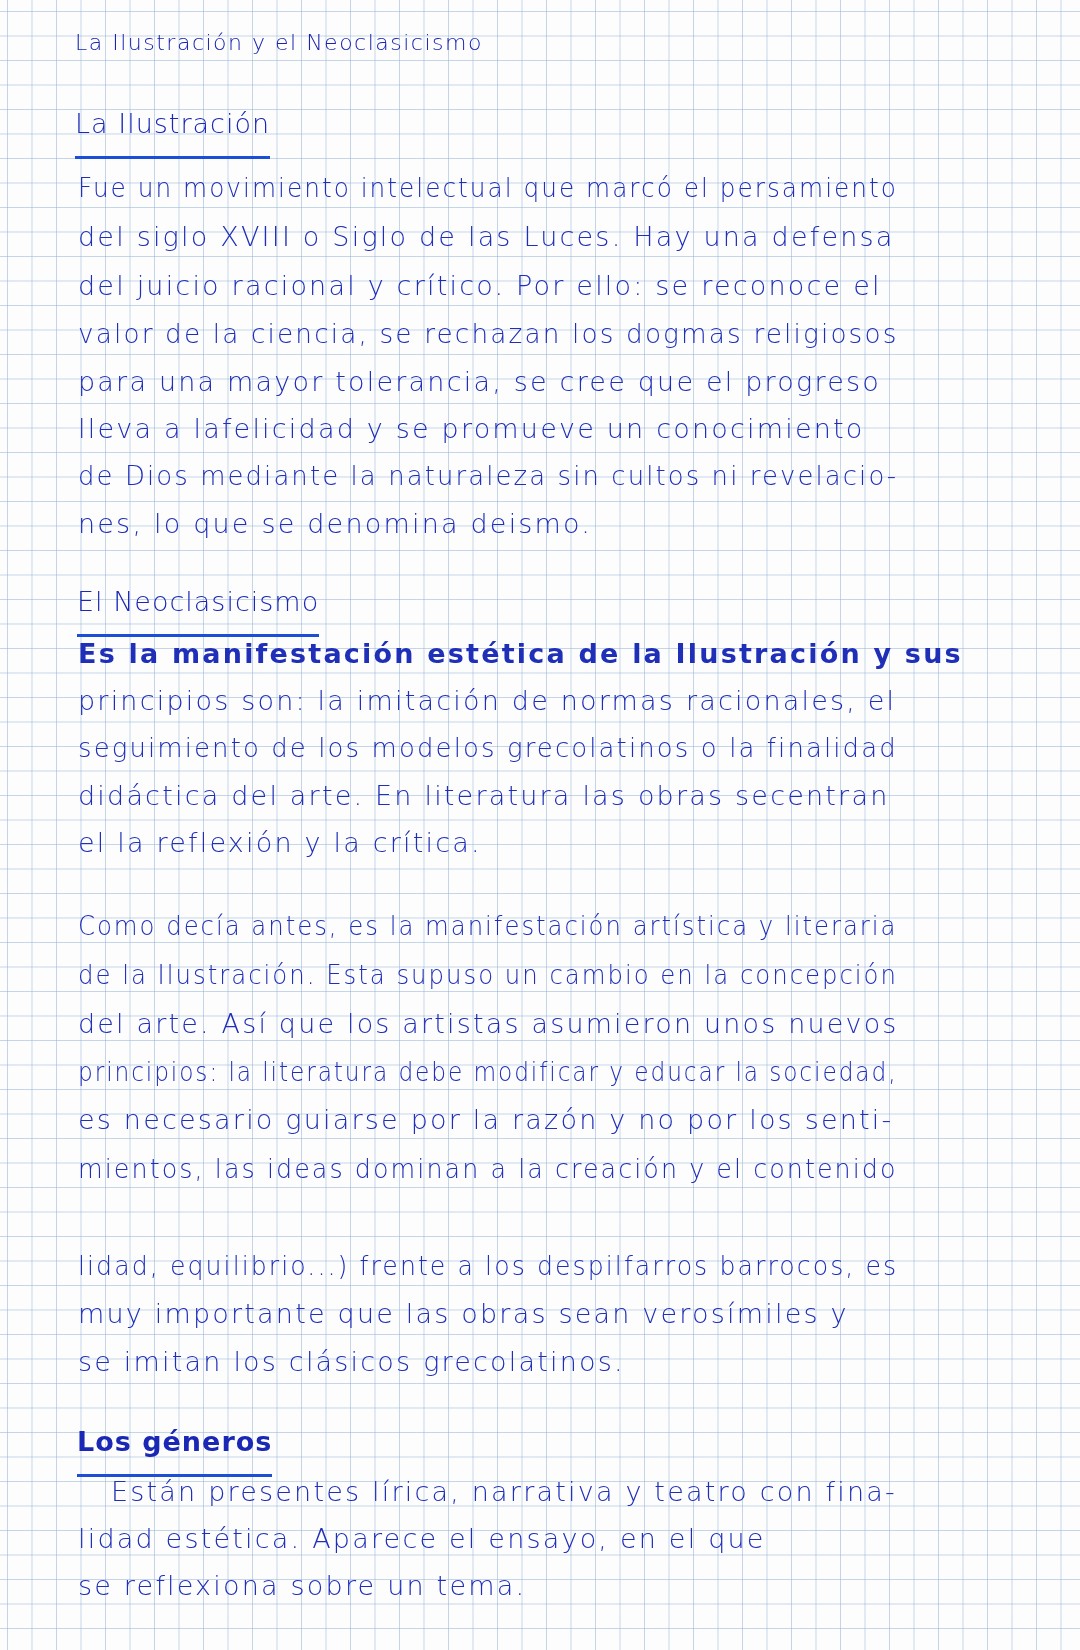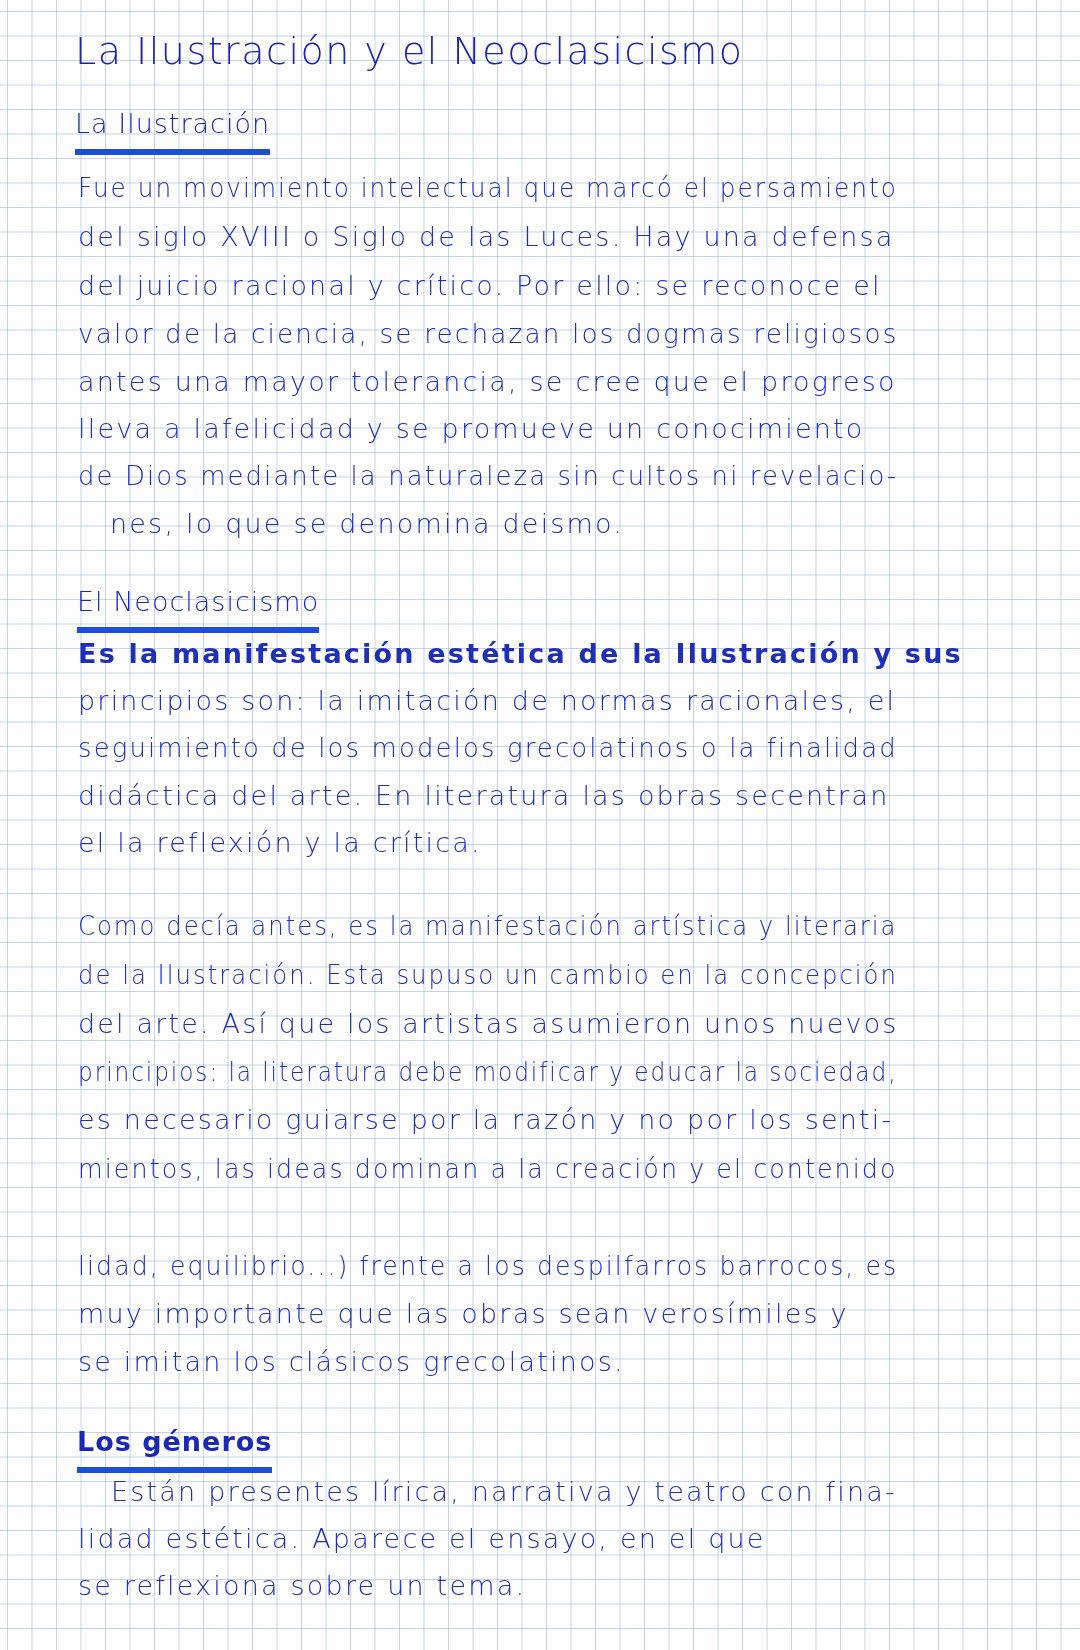--- a/index.html
+++ b/index.html
@@ -13,41 +13,41 @@
     background-position: 7px 11px;
     font-family: "DejaVu Sans", sans-serif;
   }
   .page { position: absolute; inset: 0; }
   .line {
     position: absolute; left: 78px; white-space: nowrap;
     color: #1f2fb8; font-size: 27px; letter-spacing: 2.2px;
     font-weight: 300; line-height: 1;
     transform-origin: left bottom;
   }
-  .title { font-size: 38px; letter-spacing: 1.5px; color: #1a24b0; }
+  .title { font-size: 22px; letter-spacing: 1.5px; color: #1a24b0; }
   .heading {
     font-size: 27px; letter-spacing: 1px; color: #1a28b5;
-    border-bottom: 6px solid #1d4ed8; padding-bottom: 12px;
+    border-bottom: 3px solid #1d4ed8; padding-bottom: 19px;
   }
 </style>
 </head>
 <body>
 
 <div class="page">
   <div class="line title" style="top:32px; left:75px;">La Ilustración y el Neoclasicismo</div>
 
   <div class="line heading" style="top:110px; left:75px;">La Ilustración</div>
   <div class="line" style="top: 174px; transform: scaleX(0.917);">Fue  un  movimiento  intelectual  que  marcó  el  persamiento</div>
   <div class="line" style="top:272px;">del juicio  racional  y  crítico.  Por  ello:  se  reconoce  el</div>
   <div class="line" style="top:223px;">del  siglo  XVIII  o  Siglo de  las  Luces.  Hay  una  defensa</div>
   <div class="line" style="top: 320px; transform: scaleX(0.974);">valor  de  la  ciencia,  se  rechazan  los  dogmas  religiosos</div>
-  <div class="line" style="top:368px;">antes una  mayor  tolerancia,  se  cree  que  el  progreso</div>
+  <div class="line" style="top:368px;">para una  mayor  tolerancia,  se  cree  que  el  progreso</div>
   <div class="line" style="top:415px;">lleva a  lafelicidad   y  se  promueve  un  conocimiento</div>
   <div class="line" style="top: 462px; transform: scaleX(0.959);">de  Dios  mediante  la  naturaleza  sin  cultos  ni  revelacio-</div>
-  <div class="line" style="top:510px;margin-left:32px;">nes, lo  que  se  denomina  deismo.</div>
+  <div class="line" style="top:510px;">nes, lo  que  se  denomina  deismo.</div>
 
   <div class="line heading" style="top:588px; left:77px;">El Neoclasicismo</div>
   <div class="line" style="top:640px;font-weight:bold;">Es  la  manifestación  estética  de la  Ilustración  y  sus</div>
   <div class="line" style="top:687px;">principios  son:  la  imitación  de  normas  racionales,  el</div>
   <div class="line" style="top: 734px; transform: scaleX(0.961);">seguimiento  de  los  modelos  grecolatinos  o  la  finalidad</div>
   <div class="line" style="top:782px;">didáctica  del  arte.  En  literatura  las  obras  secentran</div>
   <div class="line" style="top:829px;">el  la  reflexión  y la  crítica.</div>
 
   <div class="line" style="top: 912px; transform: scaleX(0.902);">Como  decía  antes,  es  la  manifestación  artística  y  literaria</div>
   <div class="line" style="top: 961px; transform: scaleX(0.903);">de  la  Ilustración.  Esta  supuso  un  cambio  en la  concepción</div>

